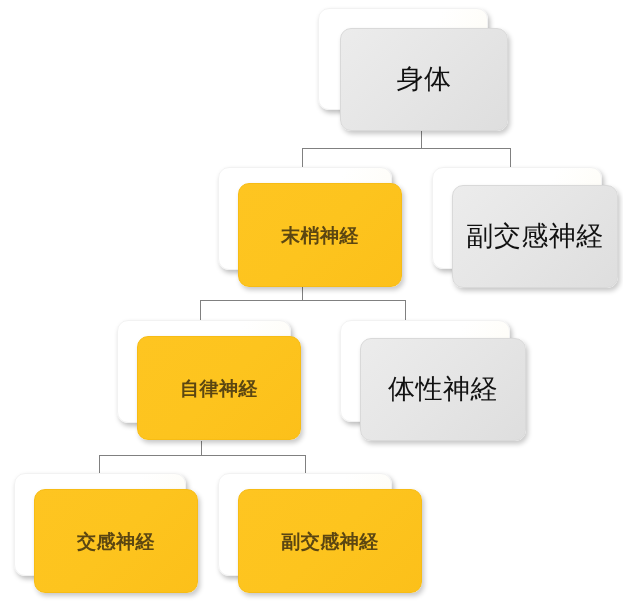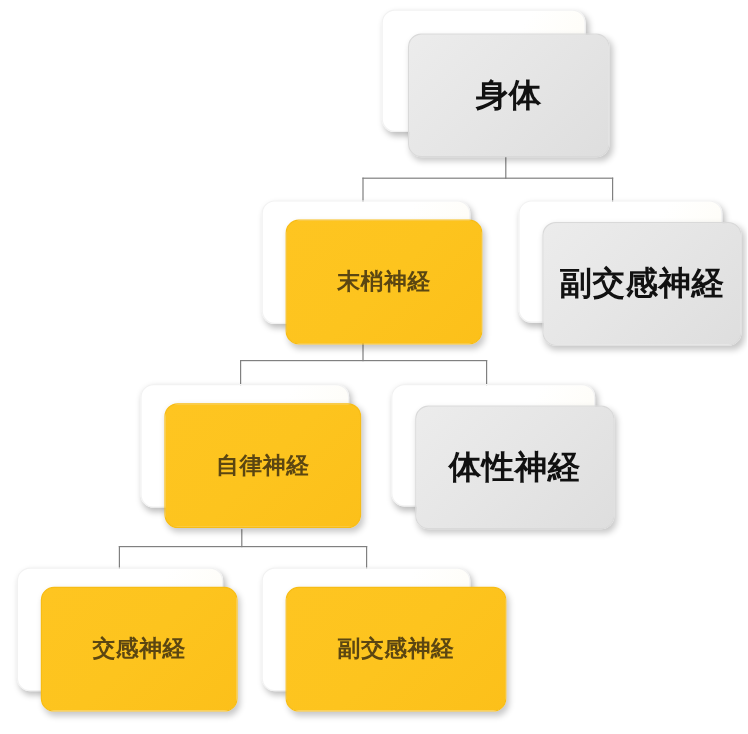--- a/index.html
+++ b/index.html
@@ -63,21 +63,21 @@
     border: 1px solid #f7bc15;
   }
 
   .label {
     white-space: nowrap;
     line-height: 1;
     user-select: none;
   }
   .label.dark {
     color: #111111;
-    font-weight: 700;
+    font-weight: 400;
     font-size: 27px;
     letter-spacing: 0.5px;
   }
   .label.brown {
     color: #5b4612;
     font-weight: 700;
     font-size: 19px;
     letter-spacing: 0.5px;
   }
 </style>
@@ -122,21 +122,21 @@
     </div>
   </div>
 
   <div class="node" style="left:117px; top:320px; width:185px; height:122px;font-family:Liberation Serif, serif;">
     <div class="card-back white" style="width:172px; height:101px;"></div>
     <div class="card-main orange" style="left:20px; top:16px; width:162px; height:102px;">
       <span class="label brown">自律神経</span>
     </div>
   </div>
 
-  <div class="node" style="left:326px; top:320px; width:186px; height:122px;text-align:center;">
+  <div class="node" style="left:340px; top:320px; width:186px; height:122px;text-align:center;">
     <div class="card-back white" style="width:168px; height:100px;"></div>
     <div class="card-main gray" style="left:20px; top:18px; width:164px; height:101px;">
       <span class="label dark">体性神経</span>
     </div>
   </div>
 
   <div class="node" style="left:14px; top:473px; width:185px; height:122px;">
     <div class="card-back white" style="width:170px; height:101px;"></div>
     <div class="card-main orange" style="left:20px; top:16px; width:162px; height:102px;">
       <span class="label brown">交感神経</span>

